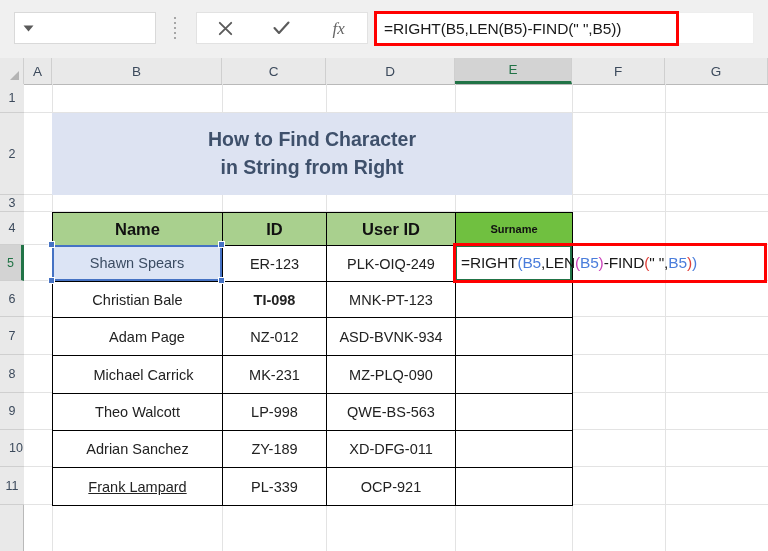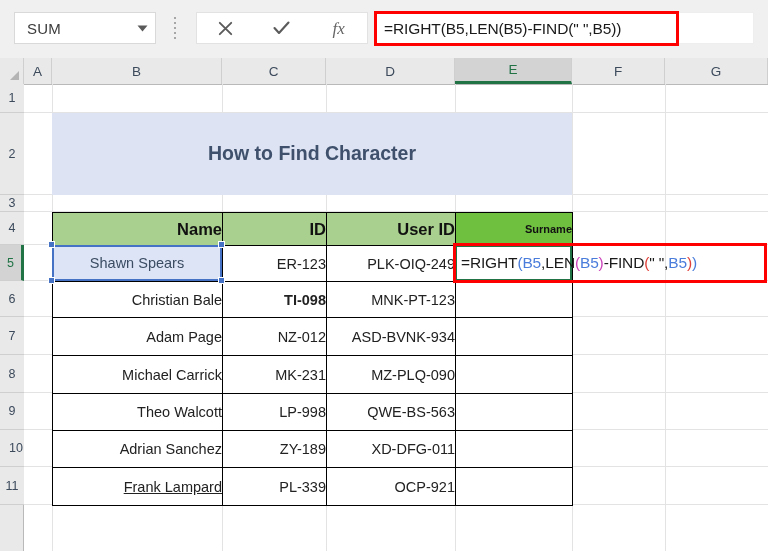--- a/index.html
+++ b/index.html
@@ -232,21 +232,21 @@
 
   
   #data-table {
     position: absolute;
     border-collapse: collapse;
     table-layout: fixed;
   }
   #data-table td {
     border: 1px solid #000000;
     box-sizing: border-box;
-    text-align: right;
+    text-align: center;
     vertical-align: middle;
     font-size: 14.5px;
     color: #222222;
     background: #ffffff;
     padding: 0;
     overflow: hidden;
     white-space: nowrap;
   }
   #data-table td.hdr {
     background: #a9d08e;
@@ -315,21 +315,20 @@
   .tk-blue  { color: #4a7ddb; }
   .tk-mag   { color: #cc44bb; }
   .tk-red   { color: #e0403a; }
 </style>
 </head>
 <body>
 
 <div id="formula-strip">
 
   <div id="name-box">
-    <span id="name-box-value">SUM</span>
     <span id="name-box-arrow">
       <svg width="11" height="7" viewBox="0 0 11 7">
           <path d="M0.5 0.5 L10.5 0.5 L5.5 6.5 Z" fill="#5a5a5a"></path>
         </svg>
     </span>
   </div>
 
   <div id="fb-dots">
     <i></i>
       <i></i>
@@ -439,20 +438,21 @@
       <div class="grid-hline" style="top: 270px;"></div>
       <div class="grid-hline" style="top: 232px;"></div>
       <div class="grid-hline" style="top: 196px;"></div>
       <div class="grid-hline" style="top: 160px;"></div>
       <div class="grid-hline" style="top: 127px;"></div>
       <div class="grid-hline" style="top: 110px;"></div>
       <div class="grid-hline" style="top: 28px;"></div>
 
     <div id="title-banner" style="left: 28px; top: 29px; width: 520px; height: 82px;">
       <span>How to Find Character</span>
+      <span>in String from Right</span>
     </div>
 
     <table id="data-table" style="left: 28px; top: 128px; width: 520px;">
       <tbody id="table-body">
           <tr style="height: 33px;">
             <td class="hdr" style="width: 170px;">Name</td>
             <td class="hdr" style="width: 104px;">ID</td>
             <td class="hdr" style="width: 129px;">User ID</td>
             <td class="hdr-accent" style="width: 117px;">Surname</td>
           </tr>

